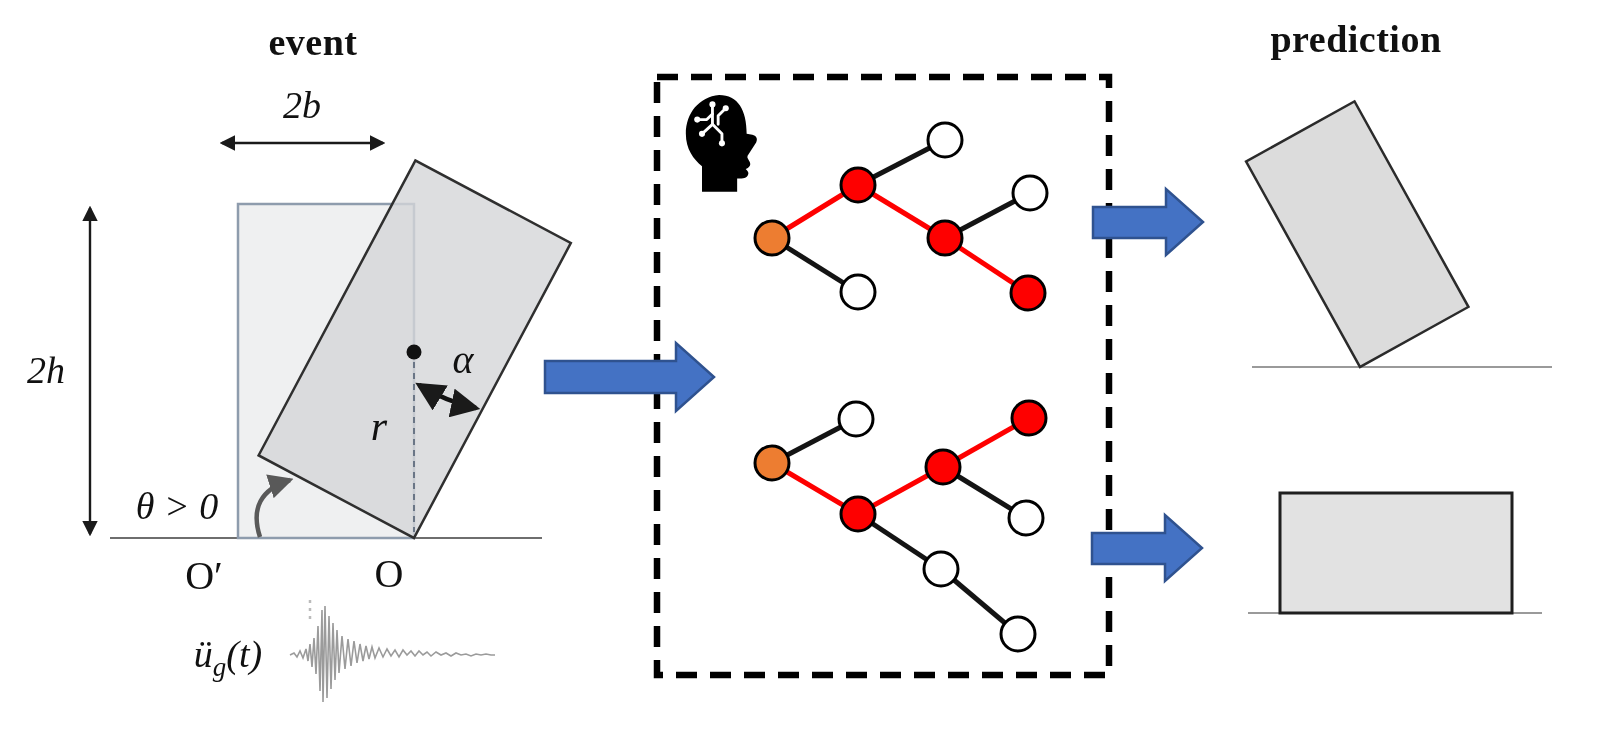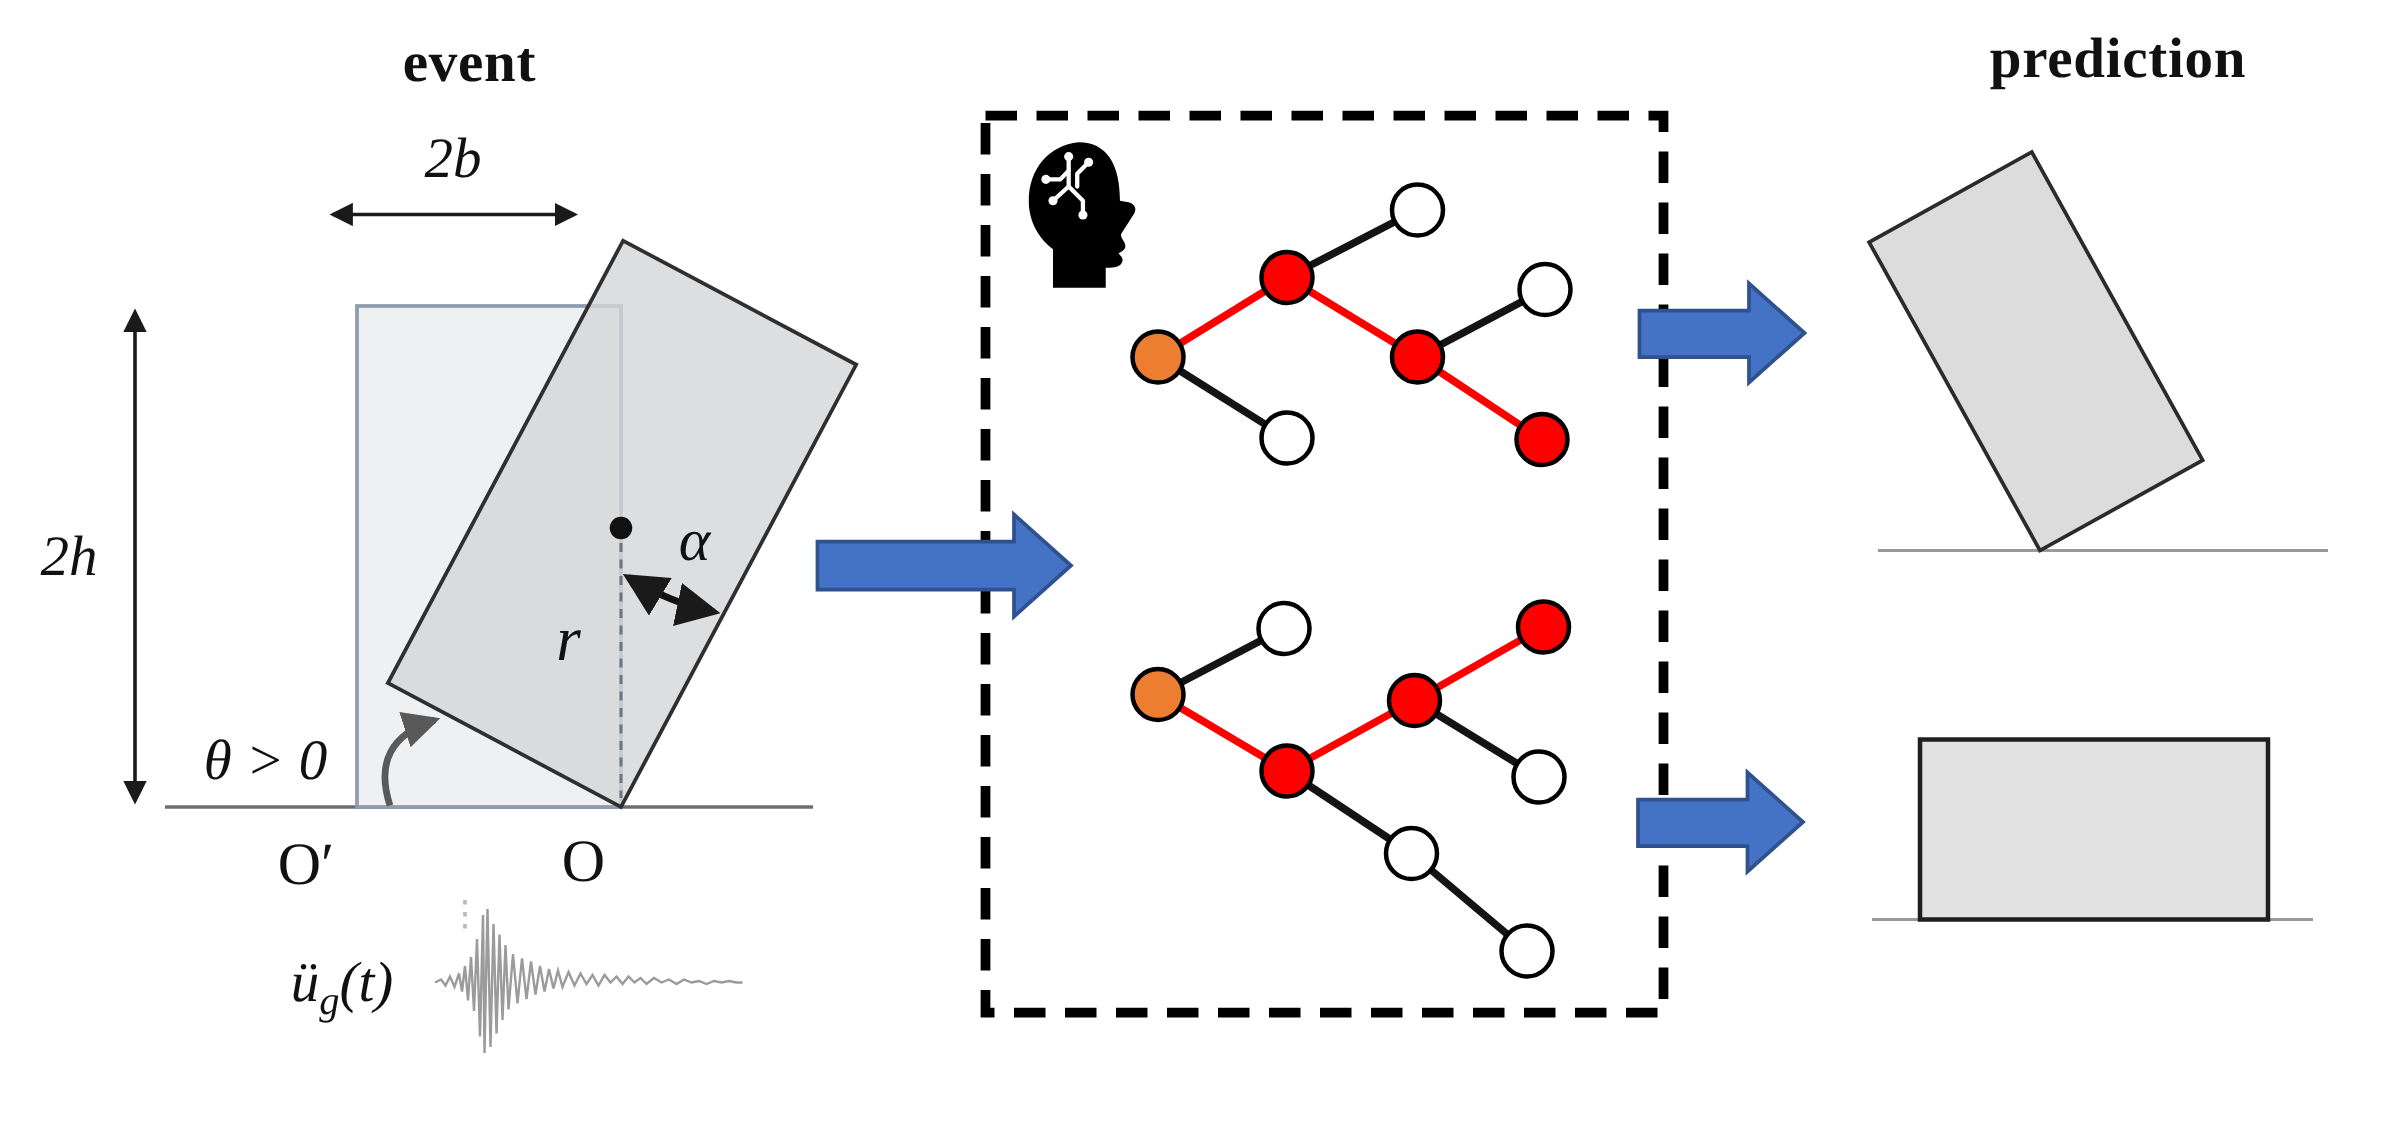--- a/index.html
+++ b/index.html
@@ -9,21 +9,21 @@
   .title{position:absolute;transform:translateX(-50%);font-weight:700;font-size:38px;color:#111;white-space:nowrap;letter-spacing:0.5px;}
   .mathlab{font-family:"Liberation Serif","DejaVu Serif",serif;font-style:italic;fill:#111;}
   .uplab{font-family:"Liberation Serif","DejaVu Serif",serif;font-style:normal;fill:#111;}
 </style>
 </head>
 <body>
 
 <div class="canvas">
 
   <div class="title" style="left:313px;top:20px;">event</div>
-  <div class="title" style="left:1412px;top:17px;">prediction</div>
+  <div class="title" style="left:1356px;top:17px;">prediction</div>
 
   <svg class="stage" width="1600" height="754" viewBox="0 0 1600 754" xmlns="http://www.w3.org/2000/svg">
     <defs>
       <marker id="ah-black" viewBox="0 0 10 10" refX="8.5" refY="5" markerWidth="6.5" markerHeight="6.5" orient="auto-start-reverse">
         <path d="M0 0 L10 5 L0 10 z" fill="#1a1a1a"></path>
       </marker>
       <marker id="ah-gray" viewBox="0 0 10 10" refX="8.5" refY="5" markerWidth="5.5" markerHeight="5.5" orient="auto-start-reverse">
         <path d="M0 0 L10 5 L0 10 z" fill="#595959"></path>
       </marker>
     </defs>

